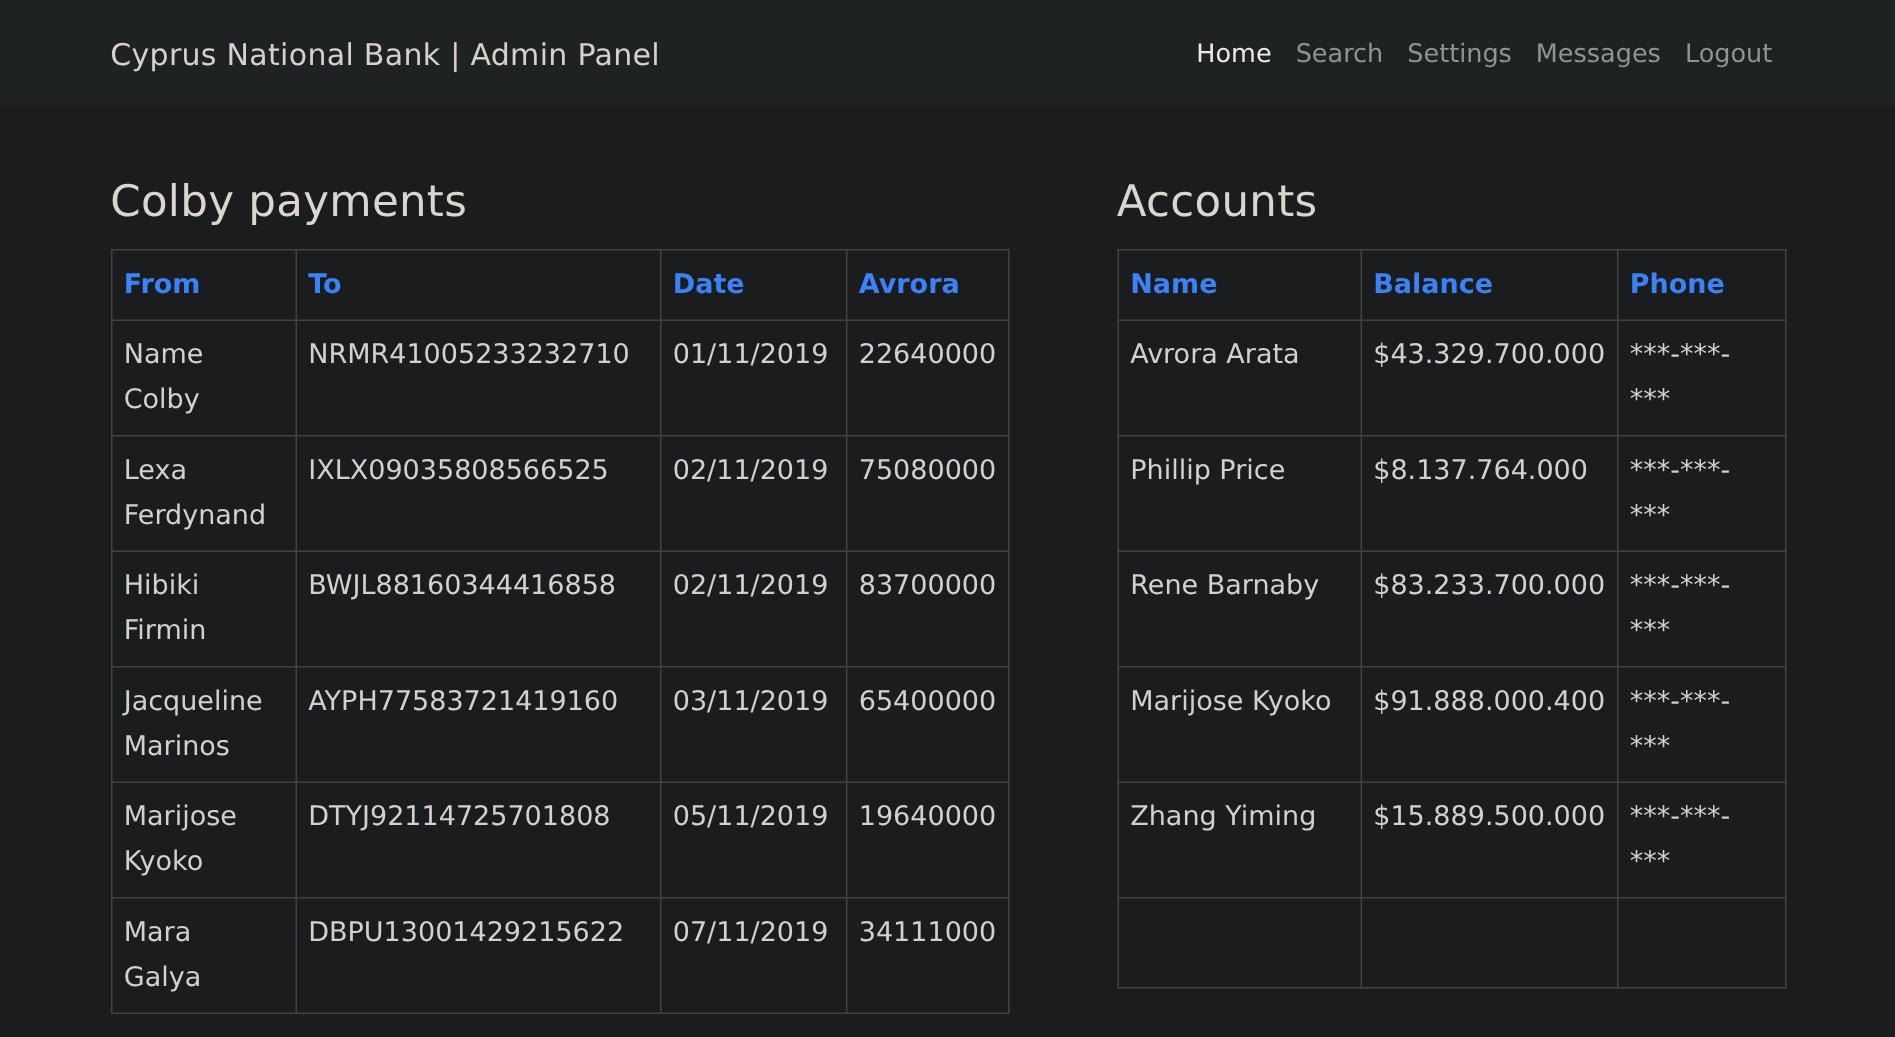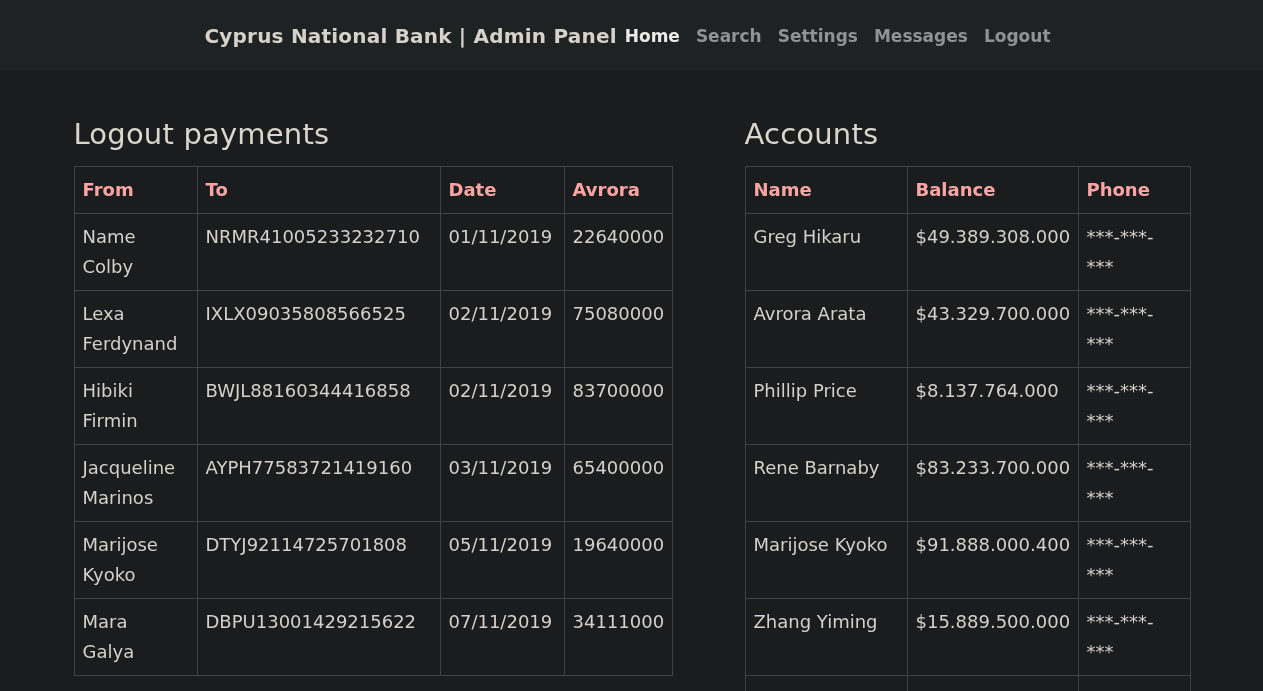--- a/index.html
+++ b/index.html
@@ -16,22 +16,21 @@
     background: #1f2223;
     display: flex;
     align-items: center;
   }
   .nav-container {
     width: 1140px;
     margin: 0 auto;
     padding: 0 12px;
     display: flex;
     align-items: center;
-    justify-content: center;
-    font-weight: bold;
+    justify-content: space-between;
   }
   .brand {
     font-size: 20px;
     color: #d6d2ca;
     text-decoration: none;
     letter-spacing: 0.2px;
     cursor: pointer;
   }
   .nav-links { display: flex; align-items: center; }
   .nav-link {
@@ -69,21 +68,21 @@
     font-size: 18px;
   }
   th, td {
     border: 1px solid #3e4446;
     padding: 8px;
     text-align: left;
     vertical-align: top;
     line-height: 30px;
     overflow: hidden;
   }
-  th { font-weight: 700; color: #fca5a5; }
+  th { font-weight: 700; color: #3b82f6; }
   td { color: #d5d0c9; white-space: pre-line; }
   .cut-row td { height: 60px; }
 </style>
 </head>
 <body>
 
 <header class="navbar">
   <div class="nav-container">
     <a class="brand">Cyprus National Bank | Admin Panel</a>
     <nav class="nav-links">
@@ -92,21 +91,21 @@
       <a class="nav-link">Settings</a>
       <a class="nav-link">Messages</a>
       <a class="nav-link">Logout</a>
     </nav>
   </div>
 </header>
 
 <main class="main-container">
 
   <section class="col-payments">
-    <h2 class="section-title">Logout payments</h2>
+    <h2 class="section-title">Colby payments</h2>
     <table>
       <colgroup>
           <col style="width:123px">
           <col style="width:243px">
           <col style="width:124px">
           <col style="width:108px">
         </colgroup>
       <thead>
         <tr>
           <th>From</th>
@@ -171,26 +170,20 @@
         </colgroup>
       <thead>
         <tr>
           <th>Name</th>
           <th>Balance</th>
           <th>Phone</th>
         </tr>
       </thead>
       <tbody>
         <tr>
-          <td>Greg Hikaru</td>
-          <td>$49.389.308.000</td>
-          <td>***-***-
-***</td>
-        </tr>
-        <tr>
           <td>Avrora Arata</td>
           <td>$43.329.700.000</td>
           <td>***-***-
 ***</td>
         </tr>
         <tr>
           <td>Phillip Price</td>
           <td>$8.137.764.000</td>
           <td>***-***-
 ***</td>

